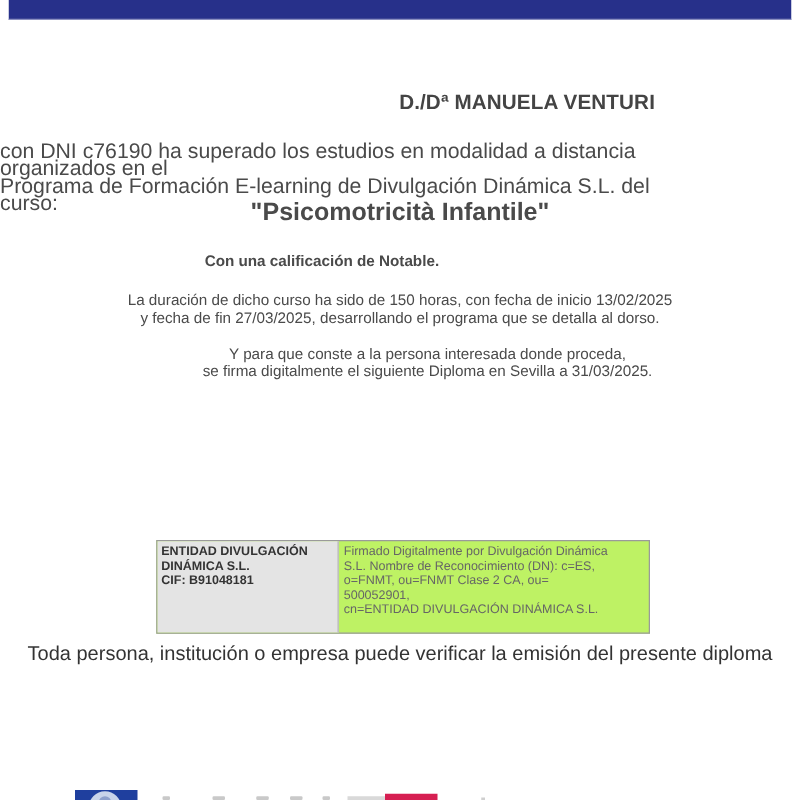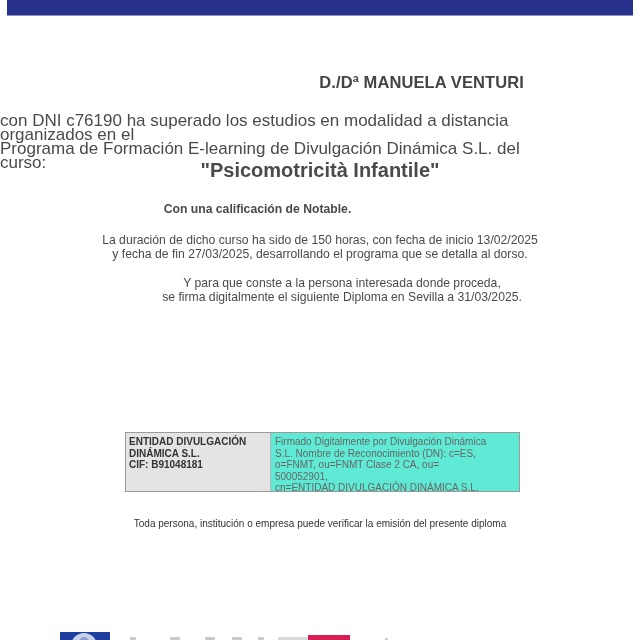--- a/index.html
+++ b/index.html
@@ -33,37 +33,37 @@
     }
     .duration {
       position: absolute; left: 0; top: 233px; width: 640px;
       text-align: center; font-size: 12.2px; line-height: 14px; color: #4a4a4a;
     }
     .signoff {
       position: absolute; left: 22px; top: 276px; width: 640px;
       text-align: center; font-size: 12.2px; line-height: 14px; color: #4a4a4a;
     }
     .sig-box {
-      position: absolute; left: 125px; top: 432px; width: 395px; height: 60px;
-      border: 1px solid #9a9a9a; display: flex; background: #5eead4;
+      position: absolute; left: 125px; top: 432px; width: 395px; height: 75px;
+      border: 1px solid #9a9a9a; display: flex; background: #bef264;
     }
     .sig-left {
       width: 145px; height: 100%; background: #e4e4e4;
       border-right: 1px solid #b5b5b5;
       padding: 3px 3px; font-size: 10px; line-height: 11.5px;
       font-weight: bold; color: #333;
     }
     .sig-right {
       flex: 1; padding: 3px 4px; font-size: 10px; line-height: 11.5px;
       color: #666;
     }
     .sig-right span, .sig-left span { display: block; }
     .verify {
       position: absolute; left: 0; top: 518px; width: 640px;
-      text-align: center; font-size: 10px; line-height: 12px; color: #333;
+      text-align: center; font-size: 16px; line-height: 12px; color: #333;
     }
     .verify b { font-weight: bold; }
     .legal {
       position: absolute; left: 0; top: 555px; width: 640px;
       text-align: center; font-size: 10px; color: #333;
     }
     .footer-logos {
       position: absolute; left: 0; top: 628px; width: 640px; height: 12px;
     }
     .logo-eu {

